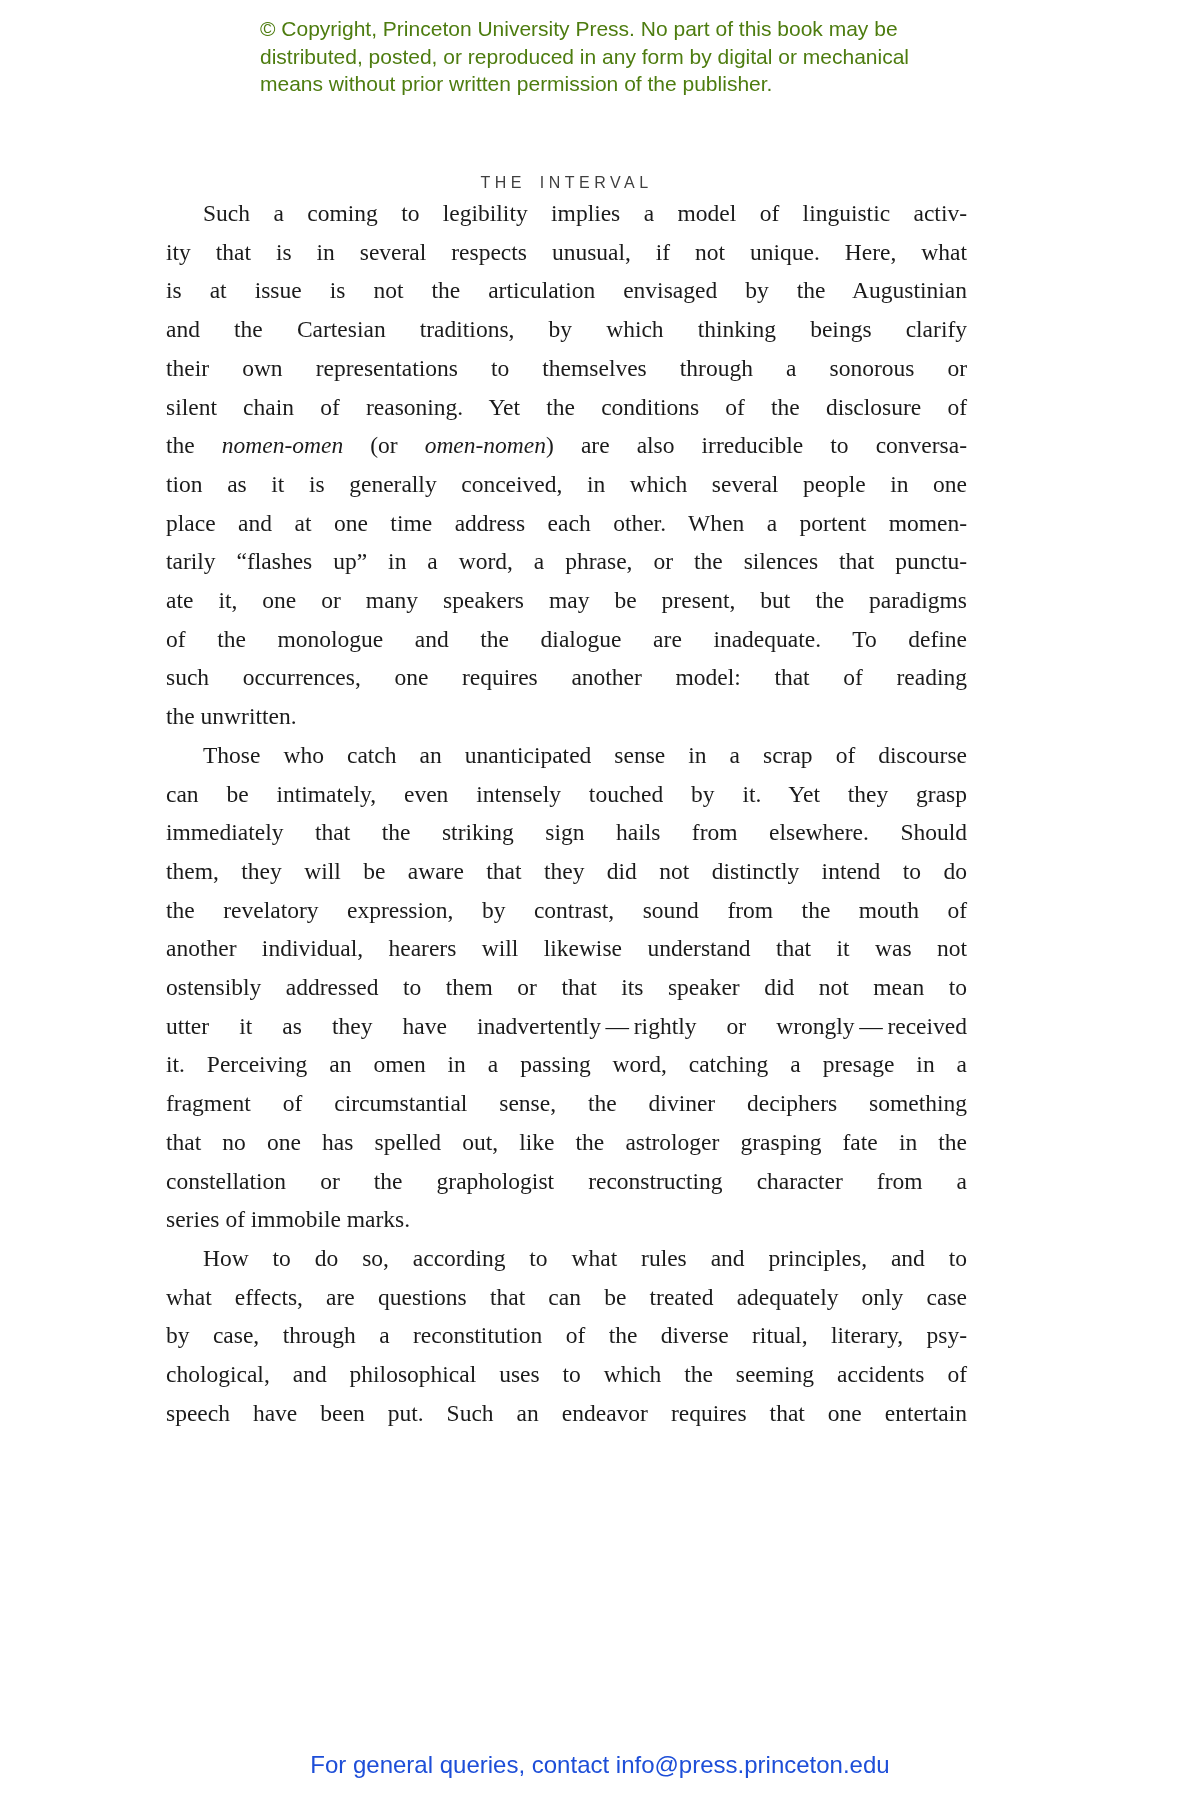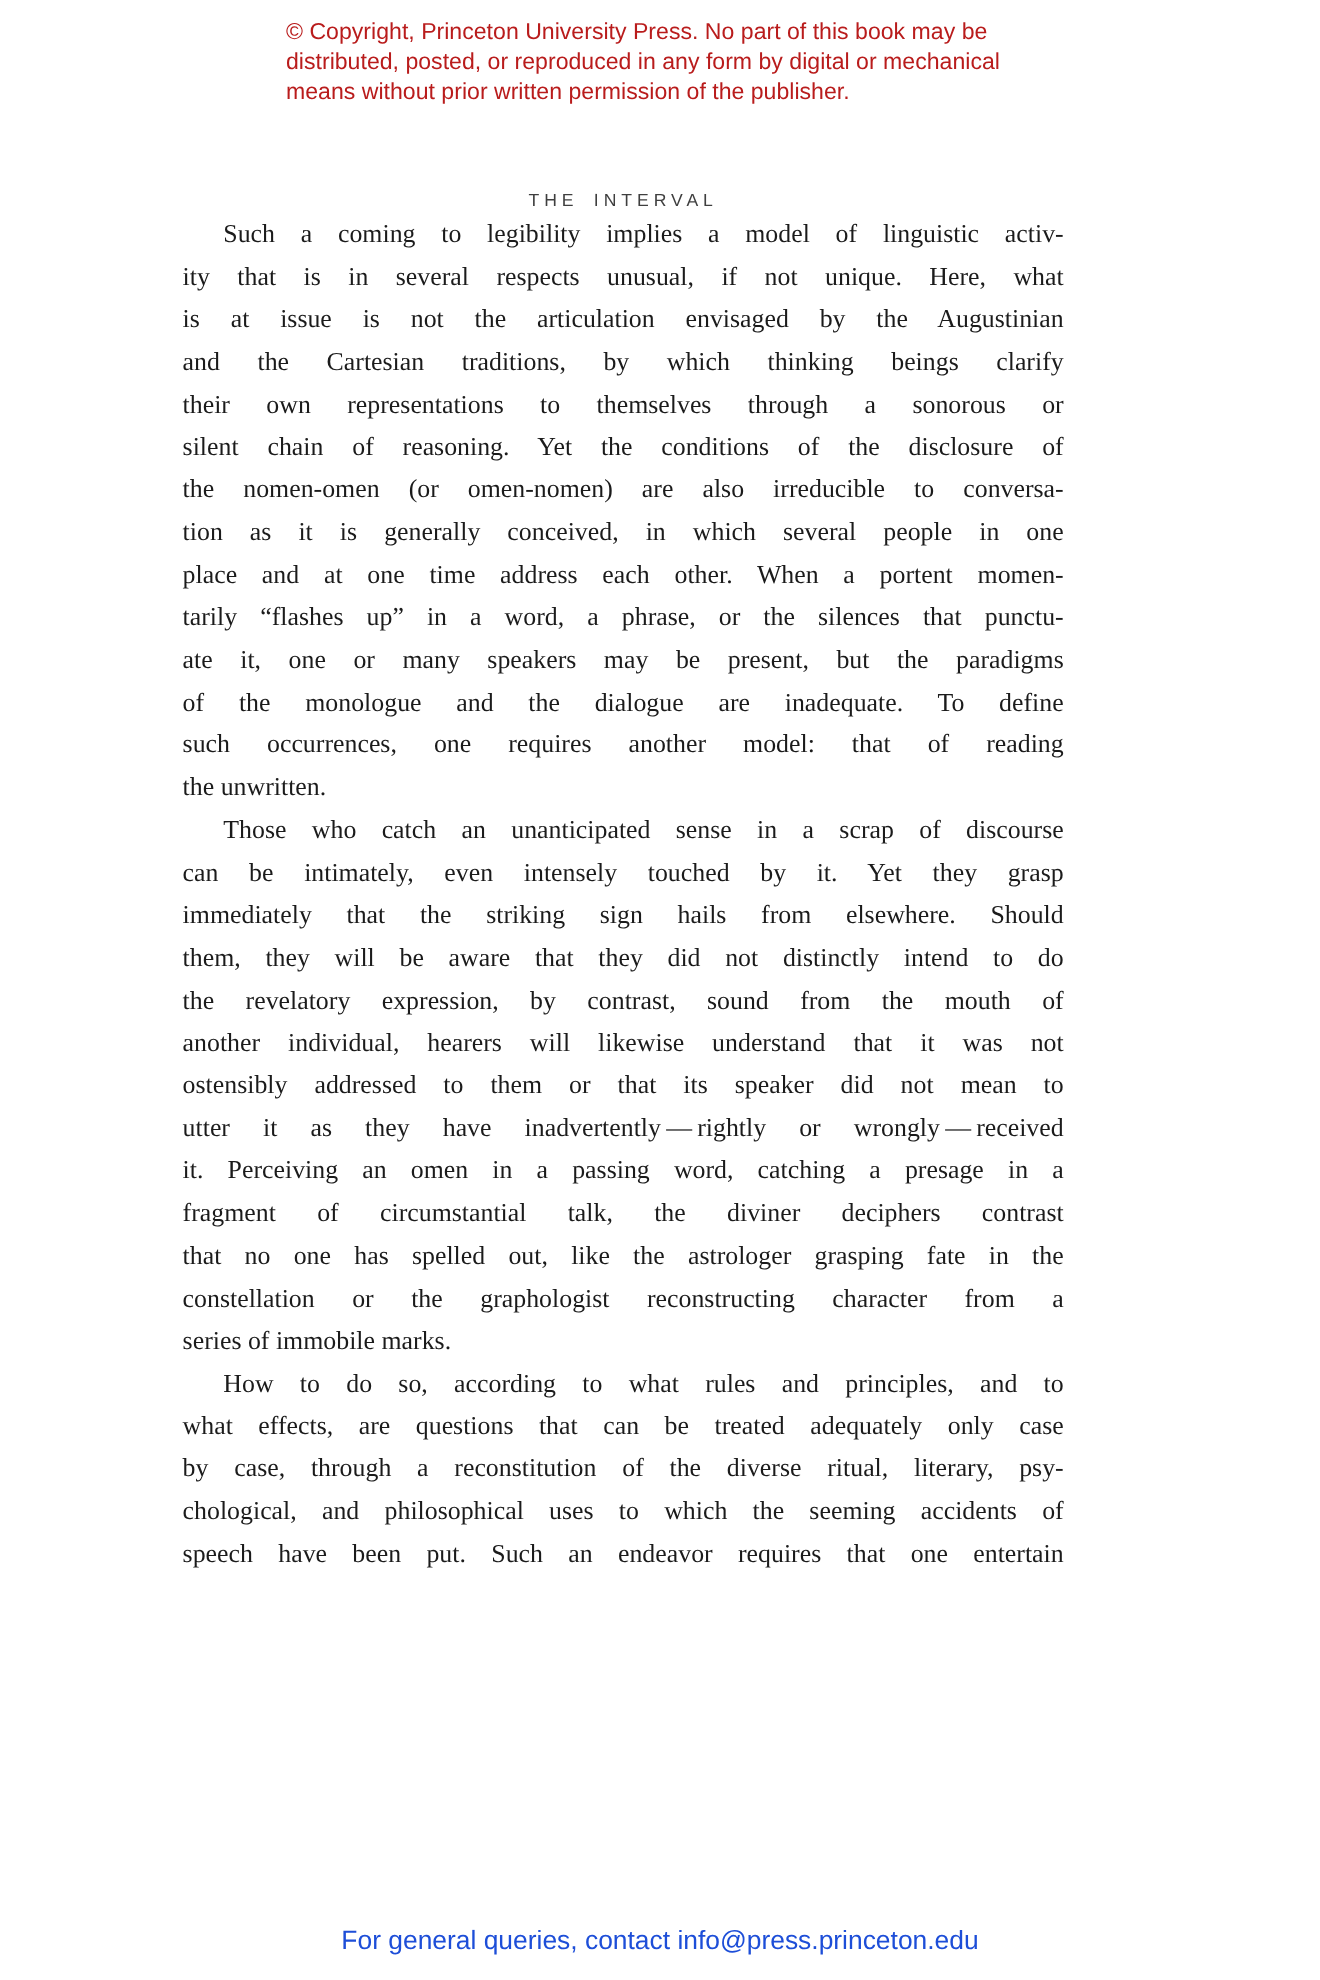--- a/index.html
+++ b/index.html
@@ -4,39 +4,39 @@
 <style>
   html,body { margin:0; padding:0; background:#ffffff; }
   .page {
     position:relative; width:1200px; height:1800px;
     background:#ffffff; overflow:hidden;
     font-family:"Liberation Serif", serif; color:#1b1b1b;
   }
   .copyright {
     position:absolute; left:260px; top:15px;
     font-family:"Liberation Sans", sans-serif;
-    font-size:21px; line-height:27.5px; color:#b91c1c;
+    font-size:21px; line-height:27.5px; color:#4d7c0f;
     white-space:nowrap;
   }
   .running-head {
     position:absolute; left:166px; top:130px; width:801px;
     text-align:center;
     font-family:"Liberation Sans", sans-serif;
     font-size:16px; letter-spacing:4.5px; word-spacing:5px;
     color:#3f3f3f;
     margin-top:44px;
   }
   .body-text {
     position:absolute; left:166px; top:194px; width:801px;
     font-size:23.5px; line-height:38.7px; color:#1b1b1b;
   }
   .line { text-align:justify; text-align-last:justify; }
   .line.indent { text-indent:37px; }
   .line.flush { text-align-last:left; }
-  .it { }
+  .it { font-style:italic; }
   .folio {
     position:absolute; left:166px; top:1570px; width:801px;
     text-align:center; font-size:22px; letter-spacing:2px; color:#2a2a2a;
   }
   .footer {
     position:absolute; left:0; top:1751px; width:1200px;
     text-align:center;
     font-family:"Liberation Sans", sans-serif;
     font-size:24px; color:#1d4ed8;
   }
@@ -71,21 +71,21 @@
       <div class="line flush"><span>the unwritten.</span></div>
       <div class="line indent"><span>Those who catch an unanticipated sense in a scrap of discourse</span></div>
       <div class="line"><span>can be intimately, even intensely touched by it. Yet they grasp</span></div>
       <div class="line"><span>immediately that the striking sign hails from elsewhere. Should</span></div>
       <div class="line"><span>them, they will be aware that they did not distinctly intend to do</span></div>
       <div class="line"><span>the revelatory expression, by contrast, sound from the mouth of</span></div>
       <div class="line"><span>another individual, hearers will likewise understand that it was not</span></div>
       <div class="line"><span>ostensibly addressed to them or that its speaker did not mean to</span></div>
       <div class="line"><span>utter it as they have inadvertently — rightly or wrongly — received</span></div>
       <div class="line"><span>it. Perceiving an omen in a passing word, catching a presage in a</span></div>
-      <div class="line"><span>fragment of circumstantial talk, the diviner deciphers contrast</span></div>
+      <div class="line"><span>fragment of circumstantial sense, the diviner deciphers something</span></div>
       <div class="line"><span>that no one has spelled out, like the astrologer grasping fate in the</span></div>
       <div class="line"><span>constellation or the graphologist reconstructing character from a</span></div>
       <div class="line flush"><span>series of immobile marks.</span></div>
       <div class="line indent"><span>How to do so, according to what rules and principles, and to</span></div>
       <div class="line"><span>what effects, are questions that can be treated adequately only case</span></div>
       <div class="line"><span>by case, through a reconstitution of the diverse ritual, literary, psy-</span></div>
       <div class="line"><span>chological, and philosophical uses to which the seeming accidents of</span></div>
       <div class="line"><span>speech have been put. Such an endeavor requires that one entertain</span></div>
     </div>
 

